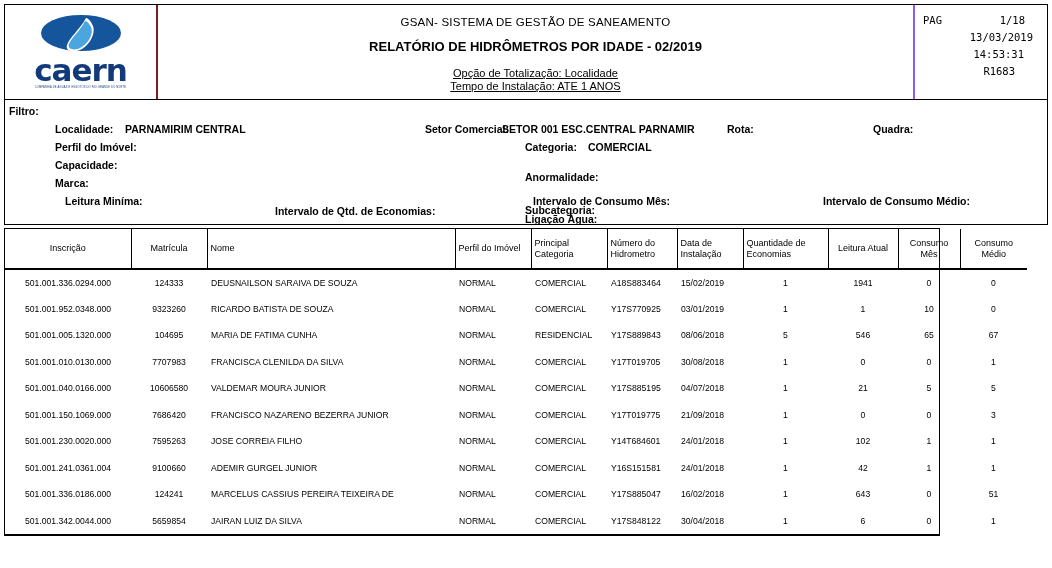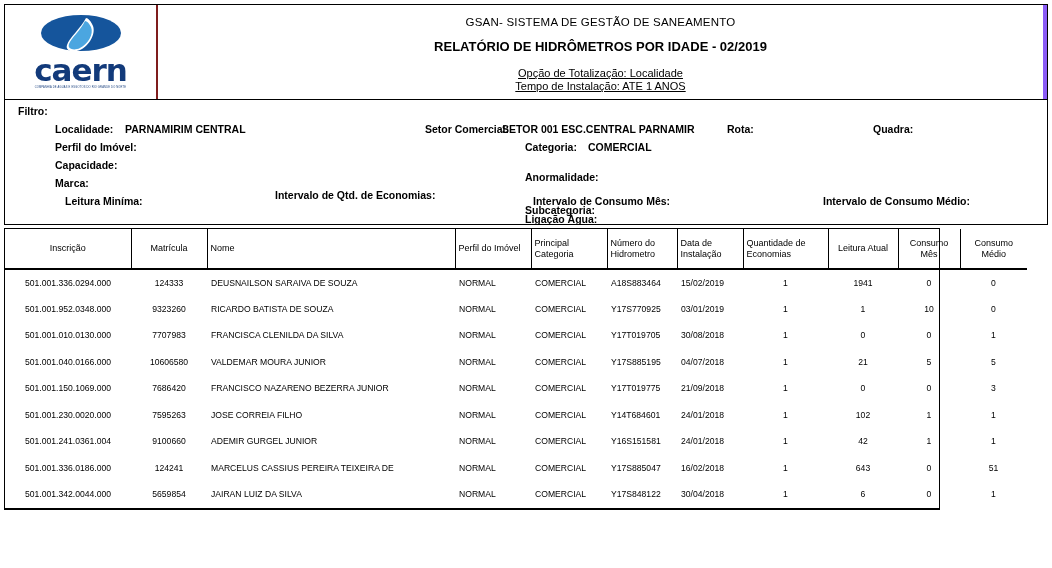--- a/index.html
+++ b/index.html
@@ -56,21 +56,21 @@
     font-size: 2.6px;
     color: #123a7a;
     letter-spacing: 0.2px;
     line-height: 5px;
     transform: scaleX(1);
   }
   .header-center {
     flex: 1 1 auto;
     text-align: center;
     padding-top: 11px;
-    border-right: 4px solid #8b5cf6;
+    border-right: 2px solid #8b5cf6;
   }
   .h-title1 {
     font-size: 11.5px;
     letter-spacing: 0.2px;
     margin-bottom: 11px;
   }
   .h-title2 {
     font-size: 13px;
     font-weight: bold;
     margin-bottom: 13px;
@@ -176,45 +176,51 @@
       </div>
     </div>
 
     <div class="header-center">
       <div class="h-title1">GSAN- SISTEMA DE GESTÃO DE SANEAMENTO</div>
       <div class="h-title2">RELATÓRIO DE HIDRÔMETROS POR IDADE - 02/2019</div>
       <div class="h-sub">Opção de Totalização: Localidade</div>
       <div class="h-sub">Tempo de Instalação: ATE 1 ANOS</div>
     </div>
 
+    <div class="header-right">
+      <div class="hr-line hr-pag"><span>PAG</span><span class="pag-num">1/18</span></div>
+      <div class="hr-line hr-right">13/03/2019</div>
+      <div class="hr-line hr-right2">14:53:31</div>
+      <div class="hr-line hr-right3">R1683</div>
+    </div>
 
   </div>
 
   <div class="filter">
-    <span class="lbl" style="left:4px;  top:5px;margin-left:9px;">Filtro:</span>
+    <span class="lbl" style="left:4px;  top:5px;">Filtro:</span>
 
     <span class="lbl" style="left:50px; top:23px;">Localidade:</span>
     <span class="lbl" style="left:120px;top:23px;">PARNAMIRIM CENTRAL</span>
     <span class="lbl" style="left:420px;top:23px;">Setor Comercial:</span>
     <span class="lbl" style="left:497px;top:23px;">SETOR 001 ESC.CENTRAL PARNAMIR</span>
     <span class="lbl" style="left:722px;top:23px;">Rota:</span>
     <span class="lbl" style="left:868px;top:23px;">Quadra:</span>
 
     <span class="lbl" style="left:50px; top:41px;">Perfil do Imóvel:</span>
     <span class="lbl" style="left:520px;top:41px;">Categoria:</span>
     <span class="lbl" style="left:583px;top:41px;">COMERCIAL</span>
 
     <span class="lbl" style="left:50px; top:59px;">Capacidade:</span>
     <span class="lbl" style="left:520px;top:59px;margin-top:45px;">Subcategoria:</span>
 
     <span class="lbl" style="left:50px; top:77px;text-align:right;">Marca:</span>
     <span class="lbl" style="left:520px;top:71px;">Anormalidade:</span>
 
     <span class="lbl" style="left:60px; top:95px;">Leitura Miníma:</span>
-    <span class="lbl" style="left:270px;top:89px;">Intervalo de Qtd. de Economias:</span>
+    <span class="lbl" style="left:270px;top:105px;">Intervalo de Qtd. de Economias:</span>
     <span class="lbl" style="left:528px;top:95px;">Intervalo de Consumo Mês:</span>
     <span class="lbl" style="left:818px;top:95px;">Intervalo de Consumo Médio:</span>
 
     <span class="lbl" style="left:520px;top:113px;">Ligação Água:</span>
   </div>
 
   <div class="tbl-wrap">
     <table class="report">
       <colgroup>
         <col class="col-insc">
@@ -265,20 +271,33 @@
             <td class="lft">NORMAL</td>
             <td class="lft">COMERCIAL</td>
             <td class="lft">Y17S770925</td>
             <td class="lft">03/01/2019</td>
             <td class="ctr">1</td>
             <td class="ctr">1</td>
             <td class="ctr">10</td>
             <td class="ctr">0</td>
           </tr>
           <tr>
+            <td class="ctr">501.001.005.1320.000</td>
+            <td class="ctr">104695</td>
+            <td class="lft">MARIA DE FATIMA CUNHA</td>
+            <td class="lft">NORMAL</td>
+            <td class="lft">RESIDENCIAL</td>
+            <td class="lft">Y17S889843</td>
+            <td class="lft">08/06/2018</td>
+            <td class="ctr">5</td>
+            <td class="ctr">546</td>
+            <td class="ctr">65</td>
+            <td class="ctr">67</td>
+          </tr>
+          <tr>
             <td class="ctr">501.001.010.0130.000</td>
             <td class="ctr">7707983</td>
             <td class="lft">FRANCISCA CLENILDA DA SILVA</td>
             <td class="lft">NORMAL</td>
             <td class="lft">COMERCIAL</td>
             <td class="lft">Y17T019705</td>
             <td class="lft">30/08/2018</td>
             <td class="ctr">1</td>
             <td class="ctr">0</td>
             <td class="ctr">0</td>

